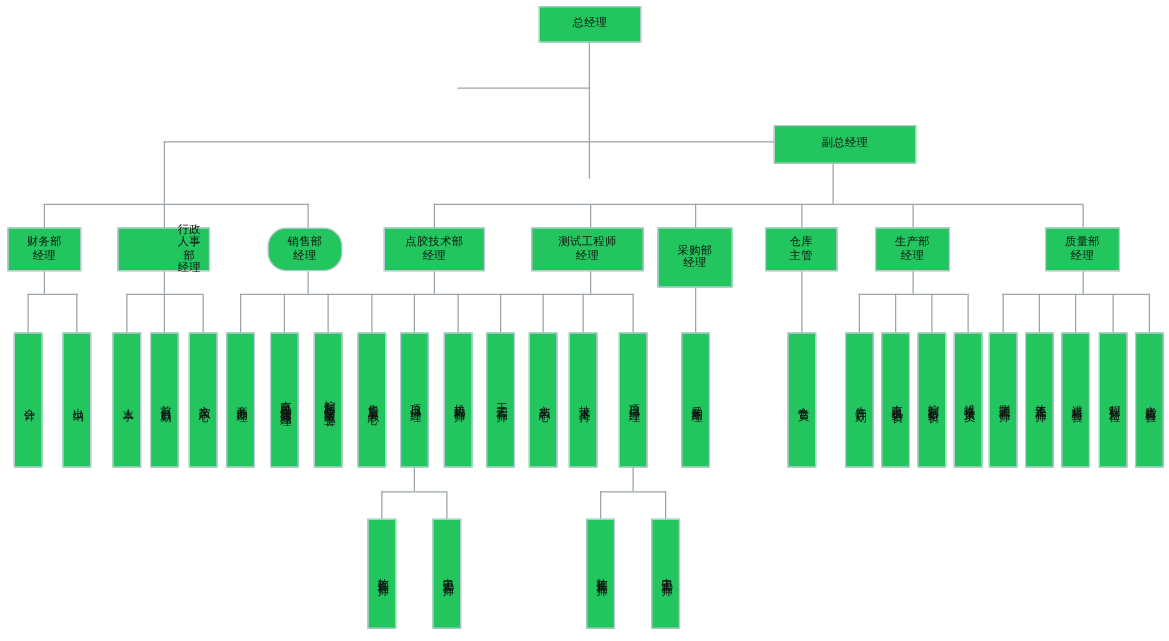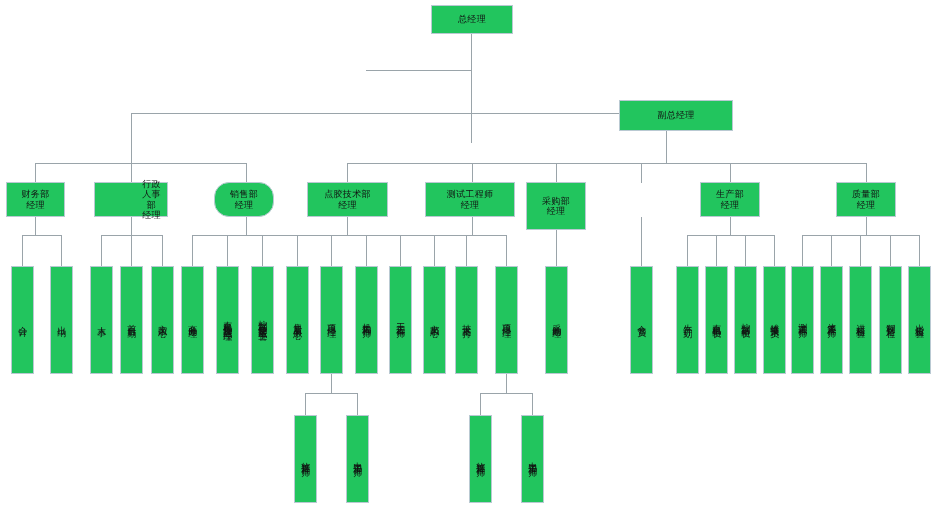--- a/index.html
+++ b/index.html
@@ -141,20 +141,22 @@
   <div class="node h" style="left:94px;top:182px;width:74px;height:35px;padding-left:44px;">行政人事部
 经理</div>
   <div class="node h" style="left:214px;top:182px;width:60px;height:35px;border-radius:15px;">销售部
 经理</div>
   <div class="node h" style="left:307px;top:182px;width:81px;height:35px;">点胶技术部
 经理</div>
   <div class="node h" style="left:425px;top:182px;width:90px;height:35px;">测试工程师
 经理</div>
   <div class="node h" style="left:526px;top:182px;width:60px;height:48px;">采购部
 经理</div>
+  <div class="node h" style="left:612px;top:182px;width:58px;height:35px;">仓库
+主管</div>
   <div class="node h" style="left:700px;top:182px;width:60px;height:35px;">生产部
 经理</div>
   <div class="node h" style="left:836px;top:182px;width:60px;height:35px;">质量部
 经理</div>
 
   <div class="node v" style="left:11px;top:266px;width:23px;height:108px;">会计</div>
   <div class="node v" style="left:50px;top:266px;width:23px;height:108px;">出纳</div>
 
   <div class="node v" style="left:90px;top:266px;width:23px;height:108px;">人事</div>
   <div class="node v" style="left:120px;top:266px;width:23px;height:108px;">前台后勤</div>

